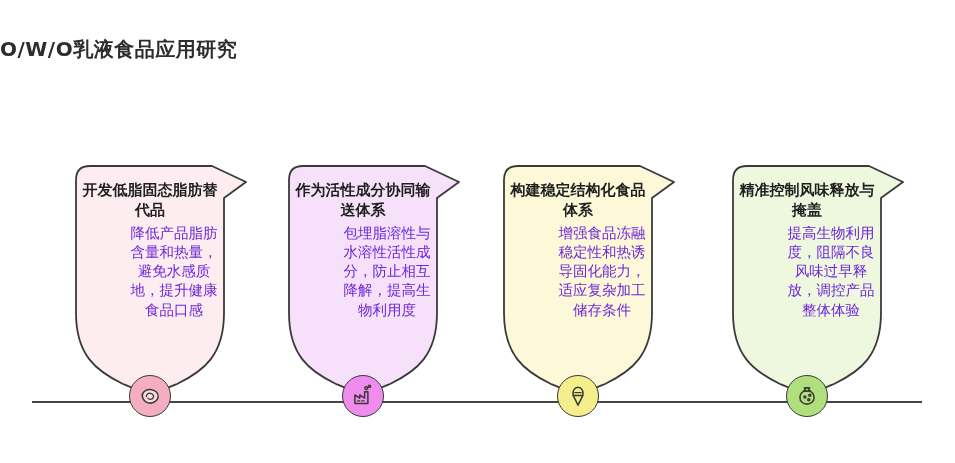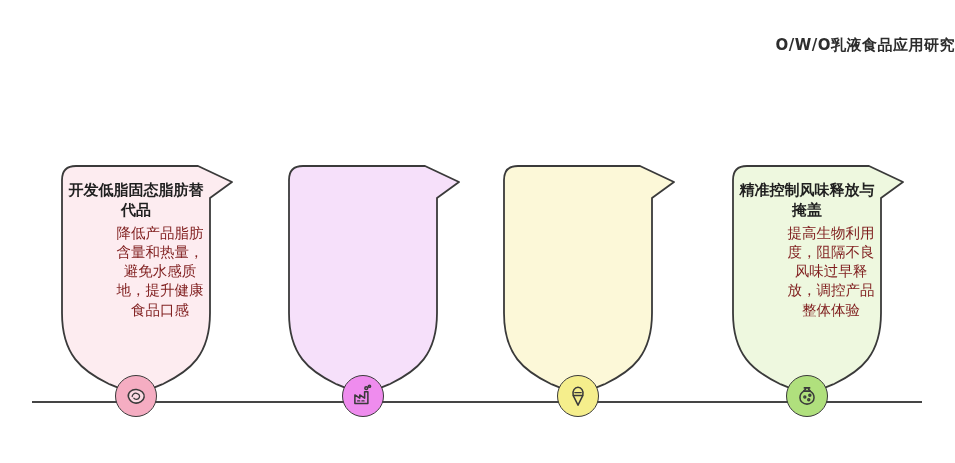--- a/index.html
+++ b/index.html
@@ -5,33 +5,33 @@
   * { margin: 0; padding: 0; box-sizing: border-box; }
   html, body { background: #ffffff; }
   body {
     font-family: "DejaVu Sans", "Liberation Sans", sans-serif;
     width: 955px; height: 463px; position: relative; overflow: hidden;
   }
   .canvas { position: absolute; inset: 0; width: 955px; height: 463px; }
 
   .page-title {
     position: absolute; top: 36px; left: 0; width: 100%;
-    text-align: right; font-size: 15px; font-weight: bold; color: #2d2d2d;
+    text-align: left; font-size: 20px; font-weight: bold; color: #2d2d2d;
     letter-spacing: 0.5px;
   }
 
   .baseline {
     position: absolute; top: 401px; left: 32px; width: 890px; height: 2px;
     background: #454545; z-index: 0;
   }
 
   .card {
     position: absolute; top: 163px; width: 178px; height: 258px; z-index: 1;
   }
-  .card-0 { left: 60px; }
+  .card-0 { left: 74px; }
   .card-1 { left: 287px; }
   .card-2 { left: 502px; }
   .card-3 { left: 731px; }
 
   .balloon-svg { position: absolute; top: 0; left: 0; width: 178px; height: 258px; }
   .balloon-path {
     fill: var(--card-fill, #eee);
     stroke: var(--stroke, #3a3a3a);
     stroke-width: 1.8;
     stroke-linejoin: round;
@@ -39,21 +39,21 @@
 
   .card-text {
     position: absolute; left: 8px; top: 18px; width: 136px;
     text-align: center; color: #2e2e2e;
   }
   .card-title {
     font-size: 15px; font-weight: bold; line-height: 1.3; color: #1f1f1f;
     margin-bottom: 4px;
   }
   .card-body {
-    font-size: 14.5px; line-height: 1.32; color: #7f1d1d; margin-left: 48px;
+    font-size: 14.5px; line-height: 1.32; color: #6d28d9; margin-left: 48px;
   }
 
   .icon-badge {
     position: absolute; left: 55px; top: 212px; width: 42px; height: 42px;
     border-radius: 50%;
     background: var(--icon-fill, #ddd);
     border: 1.8px solid var(--stroke, #3a3a3a);
     display: flex; align-items: center; justify-content: center;
     z-index: 2;
   }
@@ -88,38 +88,44 @@
   </div>
 
   <div class="card card-1" style="--card-fill: #f6e0fa; --icon-fill: #ef8cee; --stroke: #3a3a3a;">
     <svg class="balloon-svg" viewBox="0 0 178 258">
       <path class="balloon-path" d="M16,3 L138,3 L172,19 L150,35 L150,150
         C150,192 130,208 103,221 C88,227 80,230 76,240
         C72,230 64,227 49,221 C22,208 2,192 2,150
         L2,17 Q2,3 16,3 Z"></path>
     </svg>
     <div class="card-text">
+      <div class="card-title">作为活性成分协同输送体系</div>
+      <div class="card-body">包埋脂溶性与水溶性活性成分，防止相互降解，提高生物利用度</div>
     </div>
     <div class="icon-badge">
       <svg viewBox="0 0 24 24" fill="none" stroke="#3a3a3a" stroke-width="1.4" stroke-linejoin="round">
         <path d="M4.5,19 V11 L9,14 V11 L13.5,14 V8 H16.5 V19 Z"></path>
         <path d="M7,16.5 h2 M11,16.5 h2" stroke-width="1.1" stroke-linecap="round"></path>
         <circle cx="15" cy="4.8" r="1.3"></circle>
         <circle cx="18" cy="3" r="1"></circle>
       </svg>
     </div>
   </div>
 
   <div class="card card-2" style="--card-fill: #fcf8d8; --icon-fill: #f5ee8c; --stroke: #3a3a3a;">
     <svg class="balloon-svg" viewBox="0 0 178 258">
       <path class="balloon-path" d="M16,3 L138,3 L172,19 L150,35 L150,150
         C150,192 130,208 103,221 C88,227 80,230 76,240
         C72,230 64,227 49,221 C22,208 2,192 2,150
         L2,17 Q2,3 16,3 Z"></path>
     </svg>
+    <div class="card-text">
+      <div class="card-title">构建稳定结构化食品体系</div>
+      <div class="card-body">增强食品冻融稳定性和热诱导固化能力，适应复杂加工储存条件</div>
+    </div>
     <div class="icon-badge">
       <svg viewBox="0 0 24 24" fill="none" stroke="#3a3a3a" stroke-width="1.4" stroke-linejoin="round">
         <path d="M7.5,11.5 L12,20.5 L16.5,11.5"></path>
         <path d="M7.5,11.5 C6.5,7 9,4 12,4 C15,4 17.5,7 16.5,11.5 Z"></path>
         <path d="M9,8.8 h6" stroke-width="1.1" stroke-linecap="round"></path>
       </svg>
     </div>
   </div>
 
   <div class="card card-3" style="--card-fill: #eef8df; --icon-fill: #b0e07d; --stroke: #3a3a3a;">

